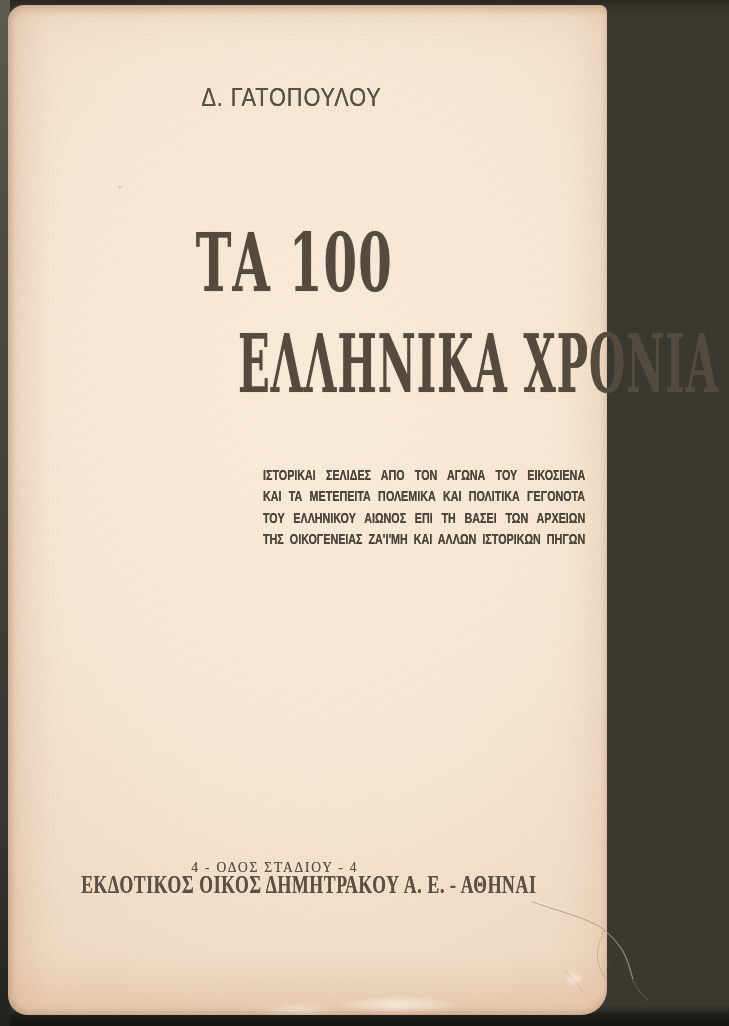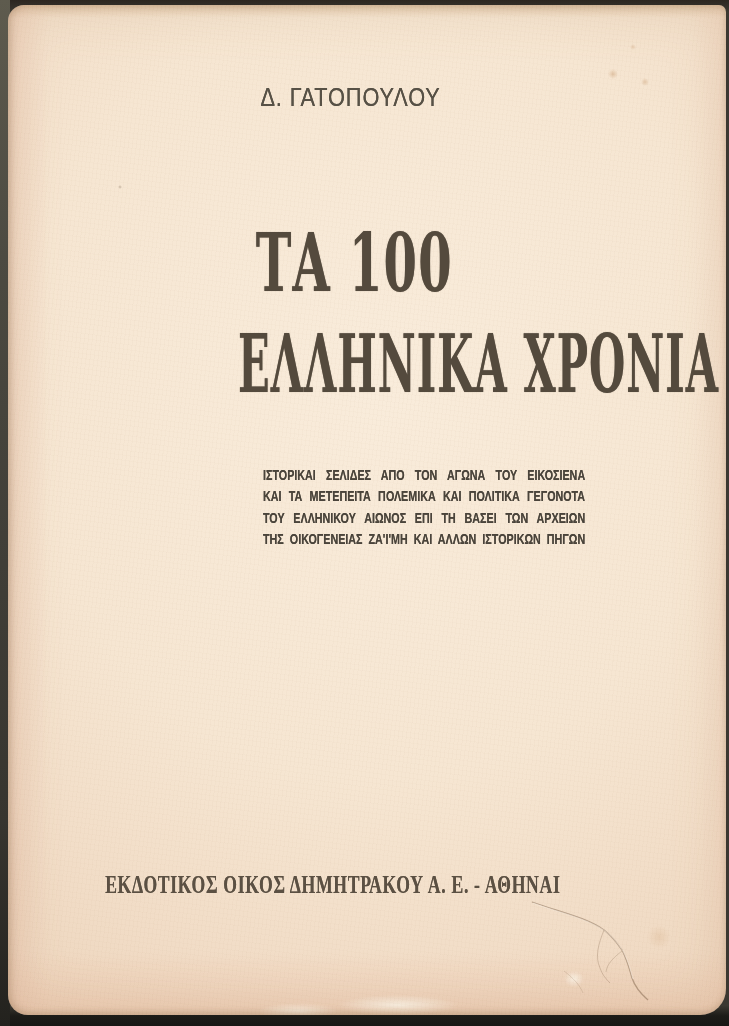--- a/index.html
+++ b/index.html
@@ -13,21 +13,21 @@
     position: relative;
     width: 729px; height: 1026px;
     background: linear-gradient(180deg, #2c2620 0%, #3b3831 1.2%, #3b3831 98%, #1d1c18 99%, #181714 100%);
     overflow: hidden;
   }
   .bg-left {
     position: absolute; left: 0; top: 0; width: 10px; height: 100%;
     background: linear-gradient(180deg, #5e5b4e 0%, #4c4a41 25%, #403e37 55%, #37352f 80%, #23221e 100%);
   }
   .paper {
-    position: absolute; left: 8px; top: 5px; width: 718px; height: 1010px;
+    position: absolute; left: 8px; top: 5px; width: 599px; height: 1010px;
     border-radius: 16px 7px 26px 20px;
     background:
       
       repeating-linear-gradient(97deg, rgba(150,110,70,.028) 0 1px, rgba(0,0,0,0) 1px 4px),
       repeating-linear-gradient(8deg, rgba(150,110,70,.02) 0 1px, rgba(0,0,0,0) 1px 5px),
       
       radial-gradient(5px 5px at 605px 69px, rgba(176,118,64,.30) 0%, rgba(176,118,64,0) 100%),
       radial-gradient(4px 4px at 637px 77px, rgba(176,118,64,.28) 0%, rgba(176,118,64,0) 100%),
       radial-gradient(3px 3px at 625px 42px, rgba(176,118,64,.22) 0%, rgba(176,118,64,0) 100%),
       radial-gradient(12px 12px at 651px 932px, rgba(195,145,95,.18) 0%, rgba(195,145,95,0) 100%),
@@ -137,20 +137,23 @@
       <div class="sub-line">ΙΣΤΟΡΙΚΑΙ ΣΕΛΙΔΕΣ ΑΠΟ ΤΟΝ ΑΓΩΝΑ ΤΟΥ ΕΙΚΟΣΙΕΝΑ</div>
       <div class="sub-line">ΚΑΙ ΤΑ ΜΕΤΕΠΕΙΤΑ ΠΟΛΕΜΙΚΑ ΚΑΙ ΠΟΛΙΤΙΚΑ ΓΕΓΟΝΟΤΑ</div>
       <div class="sub-line">ΤΟΥ ΕΛΛΗΝΙΚΟΥ ΑΙΩΝΟΣ ΕΠΙ ΤΗ ΒΑΣΕΙ ΤΩΝ ΑΡΧΕΙΩΝ</div>
       <div class="sub-line">ΤΗΣ ΟΙΚΟΓΕΝΕΙΑΣ ΖΑ'Ι'ΜΗ ΚΑΙ ΑΛΛΩΝ ΙΣΤΟΡΙΚΩΝ ΠΗΓΩΝ</div>
     </div>
 
     <div class="line-abs publisher-line">
       <span>ΕΚΔΟΤΙΚΟΣ ΟΙΚΟΣ ΔΗΜΗΤΡΑΚΟΥ Α. Ε. - ΑΘΗΝΑΙ</span>
     </div>
 
+    <div class="line-abs address-line">
+      <span>4 - ΟΔΟΣ  ΣΤΑΔΙΟΥ - 4</span>
+    </div>
 
     <svg class="crease" viewBox="0 0 718 1010">
       <path d="M524,897 C548,906 578,912 596,925 C606,933 609,938 614,945 C620,957 621,963 624,973 C627,982 633,989 640,995" fill="none" stroke="rgba(125,98,72,0.50)" stroke-width="1.3"></path>
       <path d="M525,898 C549,907 579,913 597,926 C607,934 610,939 615,946 C621,958 622,964 625,974" fill="none" stroke="rgba(255,248,238,0.55)" stroke-width="0.8"></path>
       <path d="M596,925 C590,940 587,952 592,963 C594,969 597,973 602,978" fill="none" stroke="rgba(125,98,72,0.28)" stroke-width="1"></path>
       <path d="M614,946 C605,953 599,959 598,967" fill="none" stroke="rgba(125,98,72,0.25)" stroke-width="1"></path>
       <path d="M556,966 C564,972 572,980 575,988" fill="none" stroke="rgba(140,112,85,0.22)" stroke-width="1"></path>
     </svg>
 
   </div>

